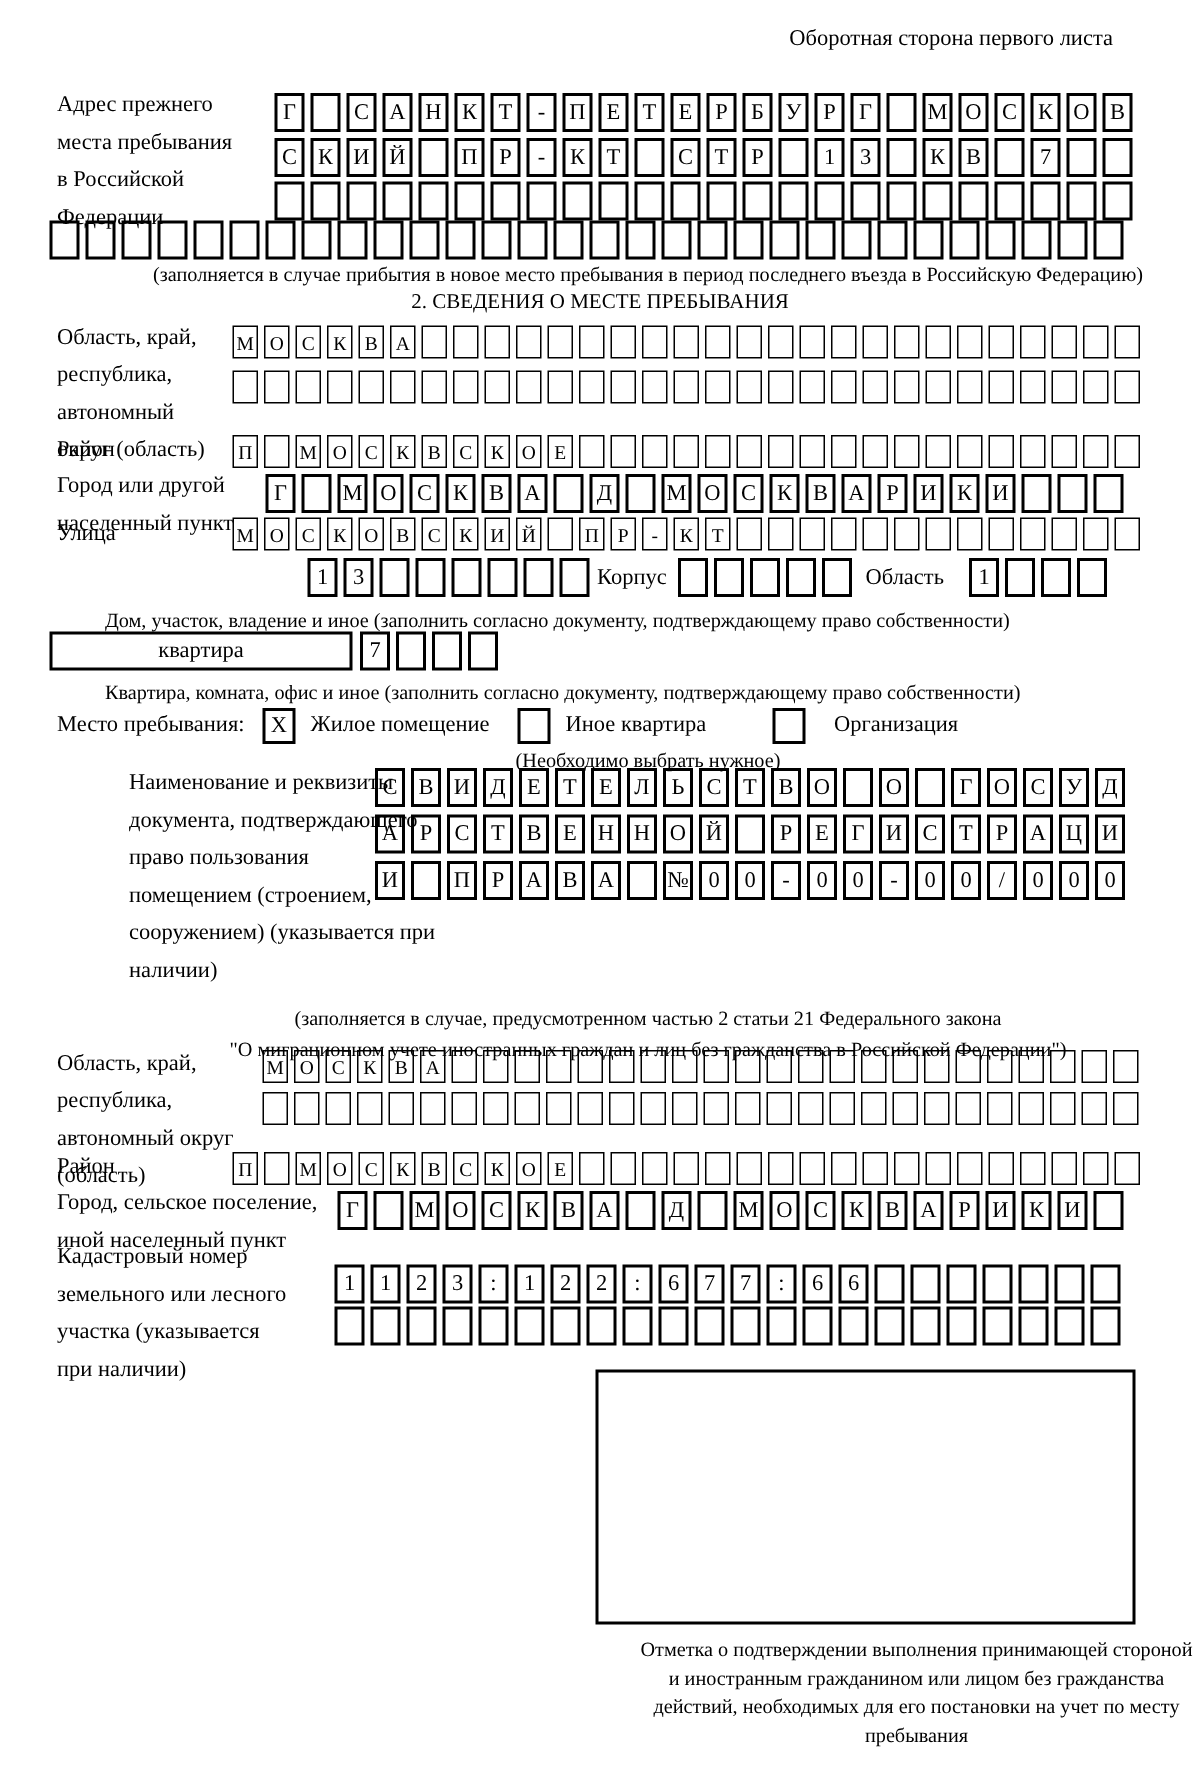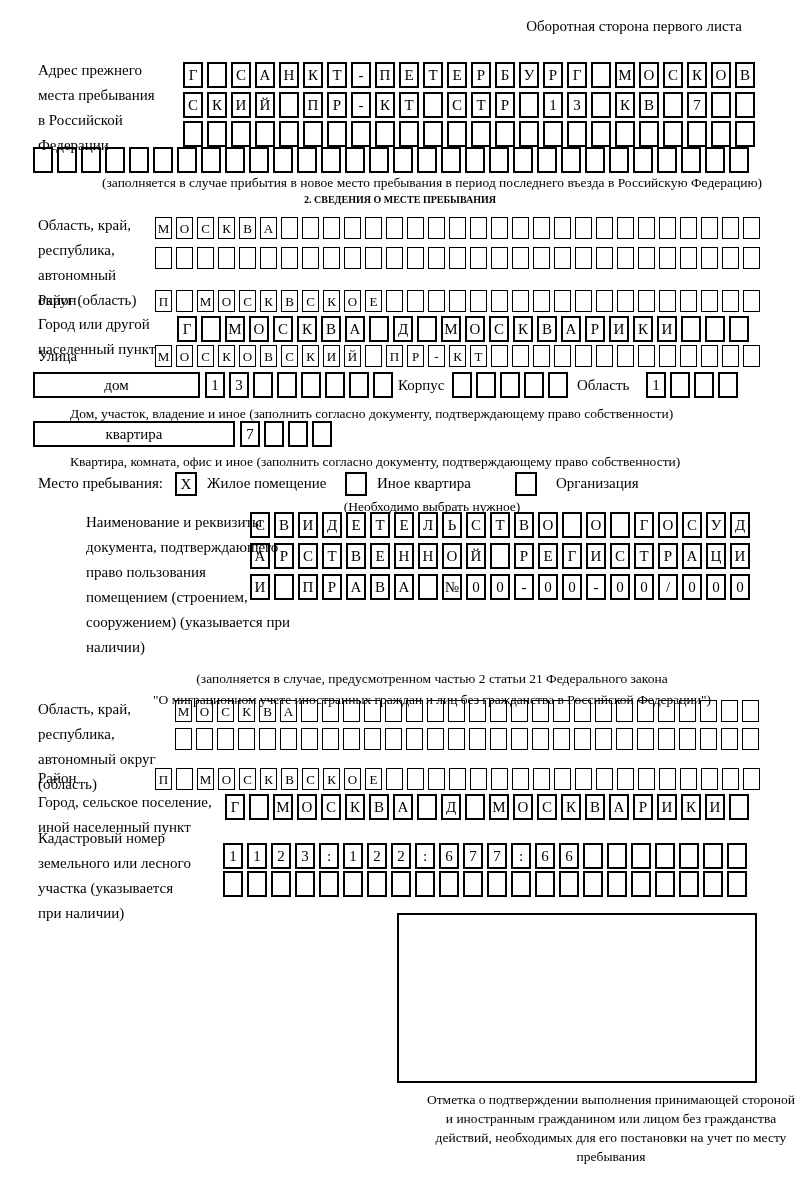--- a/index.html
+++ b/index.html
@@ -6,21 +6,21 @@
   .page{position:relative;width:800px;height:1180px;background:#ffffff;color:#000;
         font-family:"Liberation Serif","DejaVu Serif",serif;overflow:hidden;}
   .abs{position:absolute;}
   .row{display:flex;gap:4px;}
   .cell{box-sizing:border-box;flex:none;width:20px;height:26px;border:2px solid #000;
         display:flex;align-items:center;justify-content:center;font-size:15px;line-height:1;}
   .cell.small{width:17px;height:22px;border:1.5px solid #000;font-size:13px;}
   .label{font-size:15px;line-height:25px;}
   .cap{font-size:13.5px;line-height:19px;padding-left:32px;}
   .center{left:0;width:800px;text-align:center;}
-  .h{font-weight:bold;font-size:10px;}
+  .h{font-weight:normal;font-size:14px;}
   .wbox{box-sizing:border-box;border:2px solid #000;height:26px;display:flex;
         align-items:center;justify-content:center;font-size:15px;}
   .chk{box-sizing:border-box;width:22px;height:24px;border:2px solid #000;display:flex;
        align-items:center;justify-content:center;font-size:15px;}
   .markbox{box-sizing:border-box;border:2px solid #000;background:#fff;}
 </style>
 </head>
 <body>
 
 <div class="page">
@@ -293,21 +293,20 @@
       <span class="cell small"></span>
       <span class="cell small"></span>
       <span class="cell small"></span>
       <span class="cell small"></span>
       <span class="cell small"></span>
       <span class="cell small"></span>
       <span class="cell small"></span>
       <span class="cell small"></span>
     </div>
 
-  <div class="abs wbox" style="left:33px;top:372px;width:167px;">дом</div>
   <div class="abs row" style="left:205px;top:372px;">
       <span class="cell">1</span>
       <span class="cell">3</span>
       <span class="cell"></span>
       <span class="cell"></span>
       <span class="cell"></span>
       <span class="cell"></span>
       <span class="cell"></span>
       <span class="cell"></span>
     </div>

